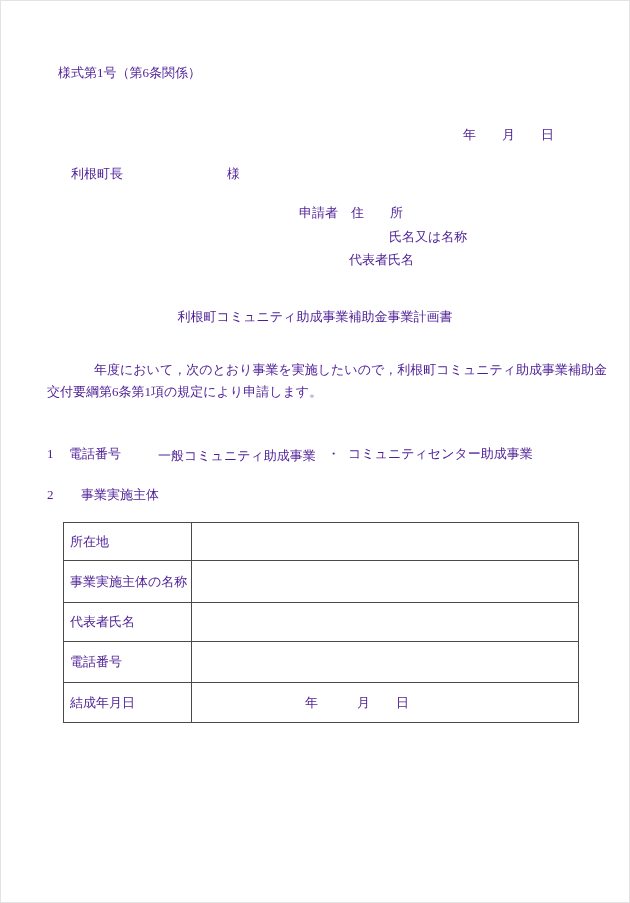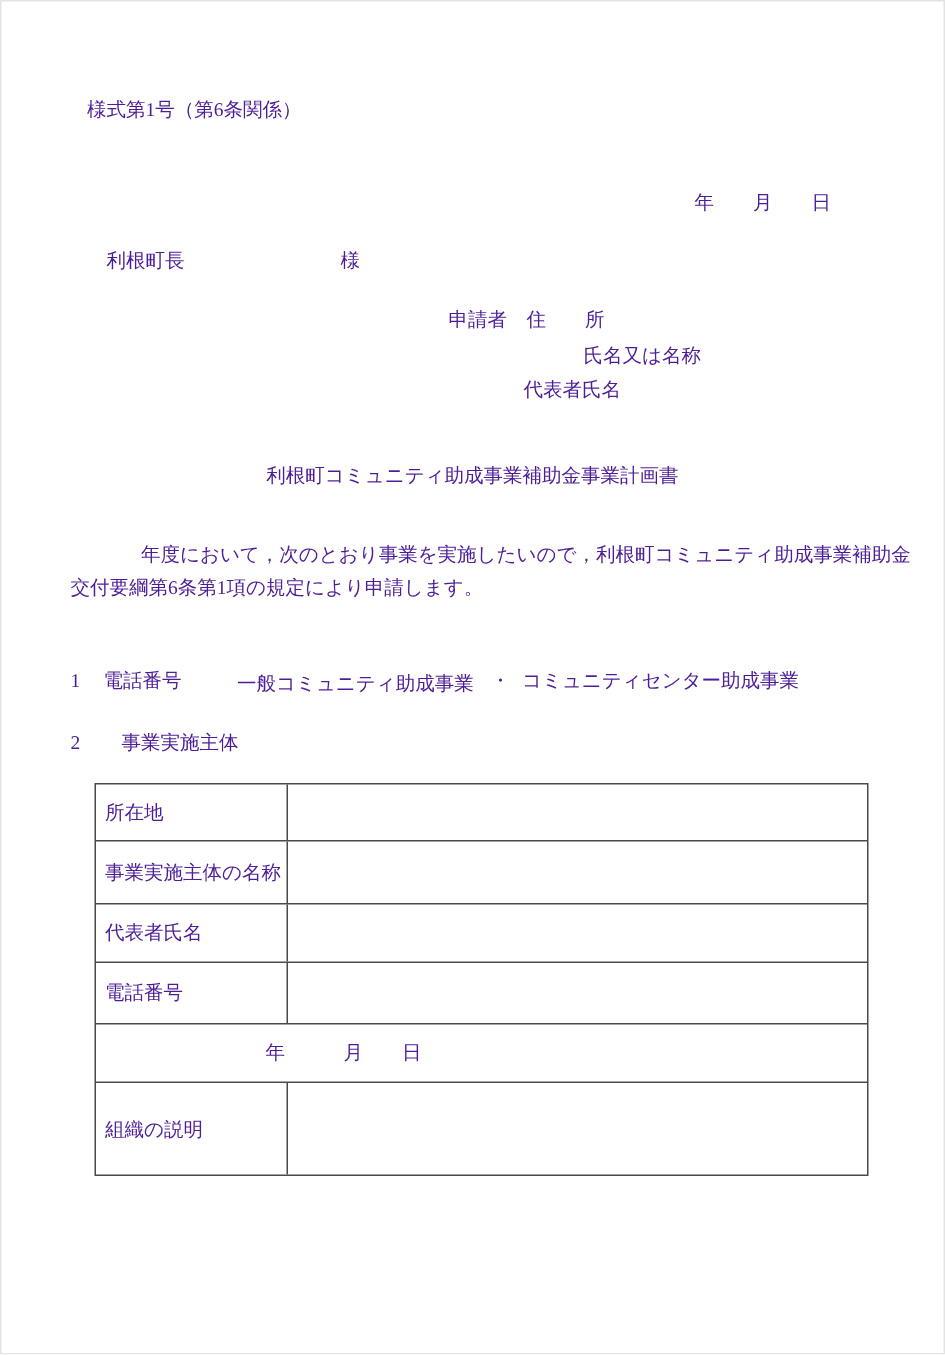--- a/index.html
+++ b/index.html
@@ -97,21 +97,18 @@
     </div>
     <div class="trow" style="height:39px;">
       <div class="tlabel">代表者氏名</div>
       <div class="tvalue"></div>
     </div>
     <div class="trow" style="height:41px;">
       <div class="tlabel">電話番号</div>
       <div class="tvalue"></div>
     </div>
     <div class="trow" style="height:39px;">
+      <div class="tlabel">結成年月日</div>
       <div class="tvalue" style="padding-left:113px;">年　　　月　　日</div>
-    </div>
-    <div class="trow" style="height:61px;">
-      <div class="tlabel">組織の説明</div>
-      <div class="tvalue"></div>
     </div>
   </div>
 
 </div>
 
 </body></html>

